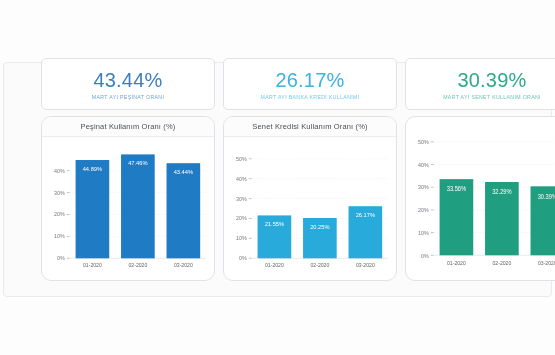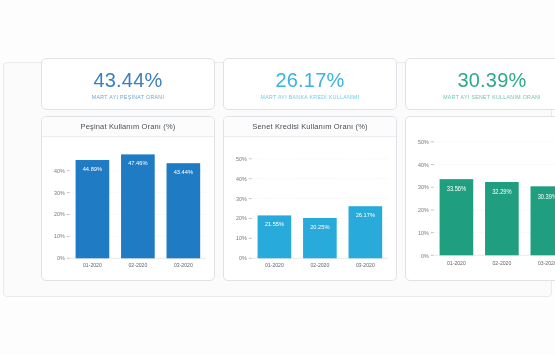--- a/index.html
+++ b/index.html
@@ -78,21 +78,21 @@
   .kpi-blue .kpi-label { color: #6fa3d2; }
   .kpi-cyan .kpi-value { color: #3ab3dd; }
   .kpi-cyan .kpi-label { color: #72c9e6; }
   .kpi-teal .kpi-value { color: #2fa98b; }
   .kpi-teal .kpi-label { color: #6cc6b0; }
 
   
   .chart-card {
     height: 165px;
     border: 1px solid #dfe3e8;
-    border-radius: 5px;
+    border-radius: 10px;
     background: #ffffff;
     box-sizing: border-box;
     display: flex;
     flex-direction: column;
     overflow: hidden;
   }
   .chart-head {
     height: 19px;
     flex: 0 0 19px;
     border-bottom: 1px solid #ededf0;

